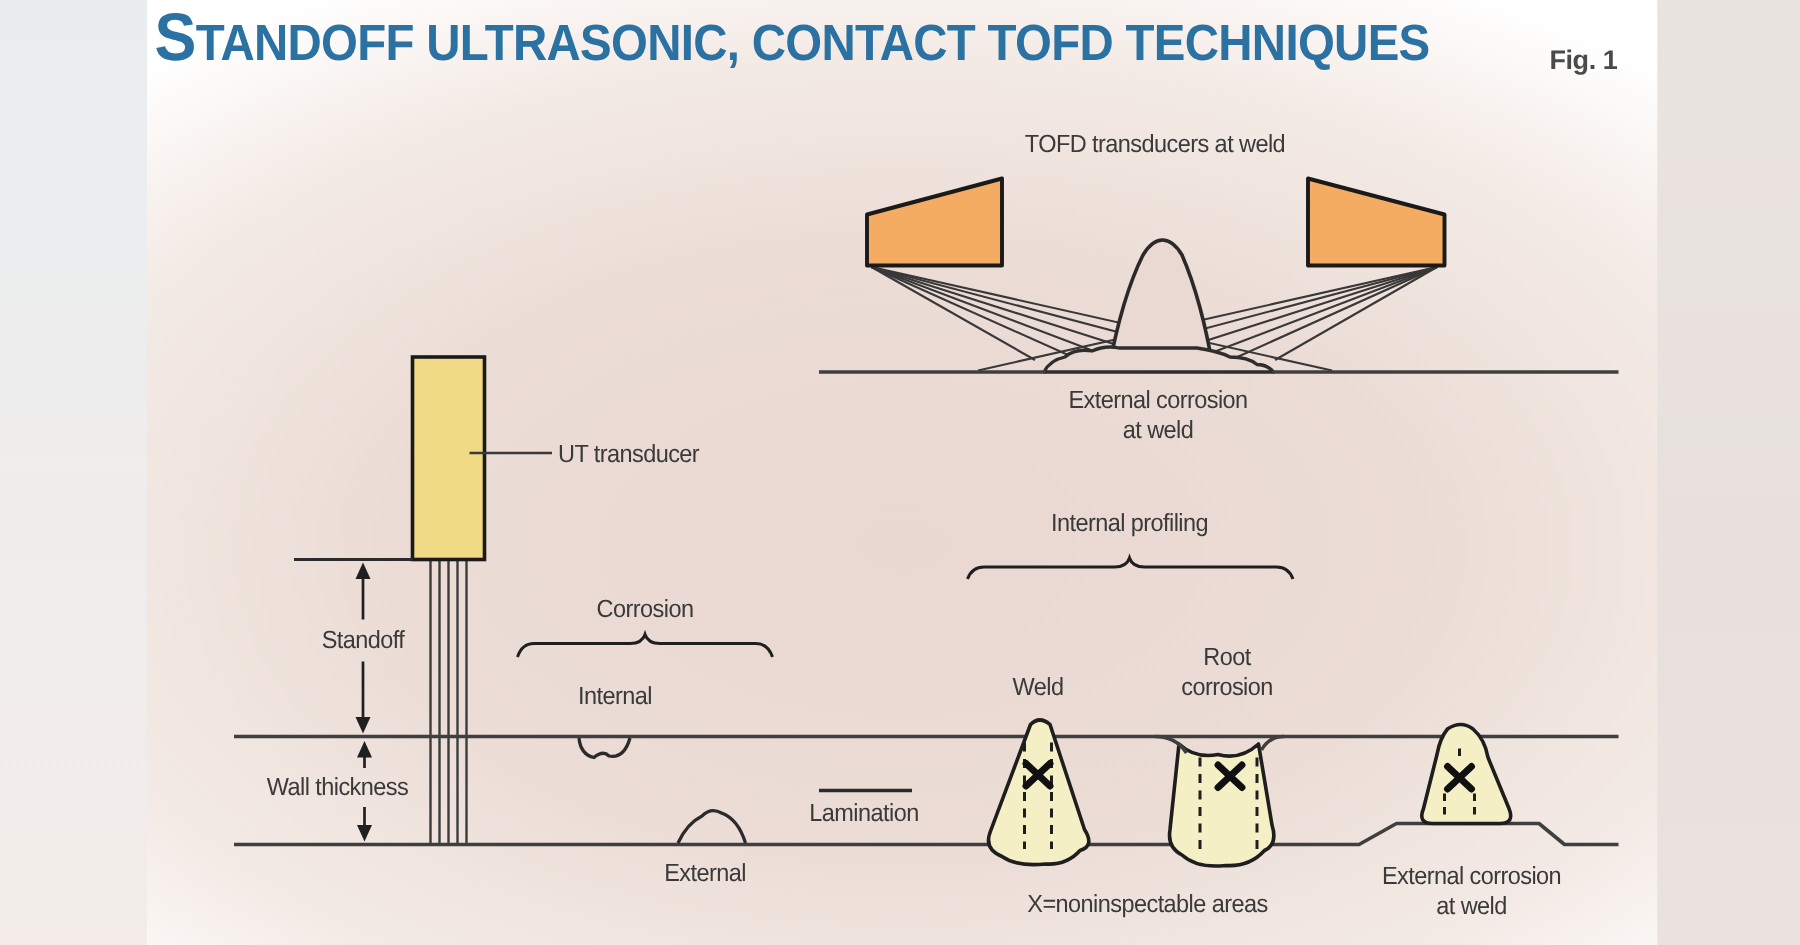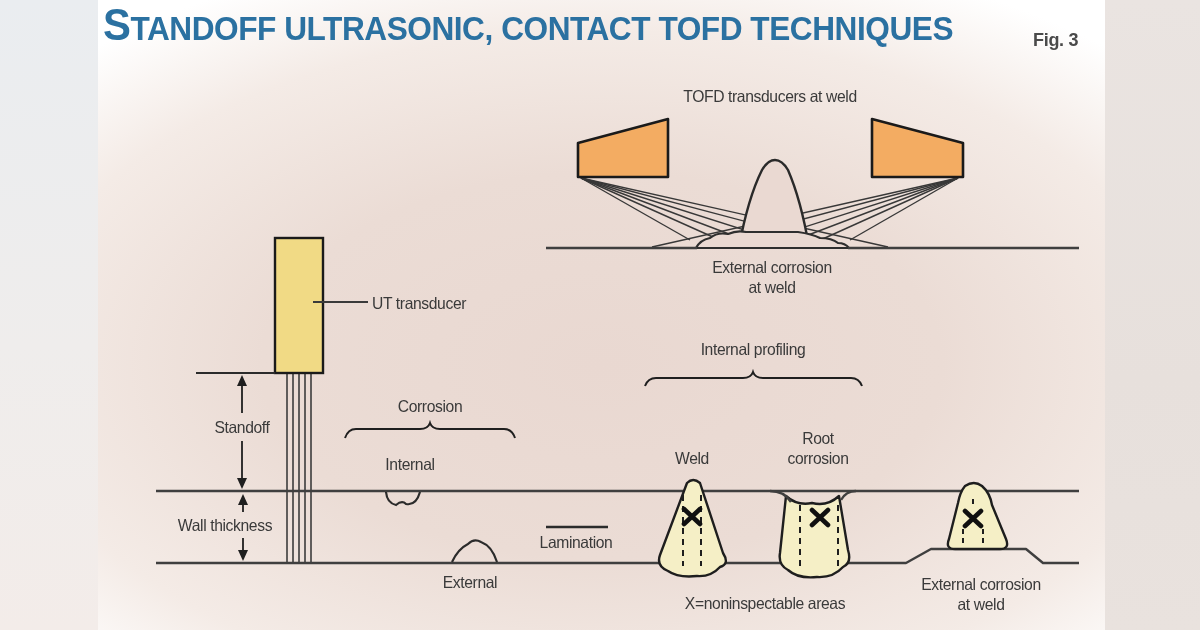--- a/index.html
+++ b/index.html
@@ -22,21 +22,21 @@
 </style>
 </head>
 <body>
 
 <div id="stage">
   <div id="bg-left"></div>
   <div id="bg-center"></div>
   <div id="bg-right"></div>
 
   <h1 id="title">STANDOFF ULTRASONIC, CONTACT TOFD TECHNIQUES</h1>
-  <div id="fig-number">Fig. 3</div>
+  <div id="fig-number">Fig. 1</div>
 
   <svg width="1200" height="630" viewBox="0 0 1200 630">
 
     <g stroke="#383838" stroke-width="1.4">
 
       <line x1="581" y1="178" x2="690" y2="240"></line>
       <line x1="581" y1="178" x2="724" y2="242"></line>
       <line x1="581" y1="178" x2="758" y2="245"></line>
       <line x1="581" y1="178" x2="798" y2="247"></line>
       <line x1="581" y1="178" x2="842" y2="247"></line>

